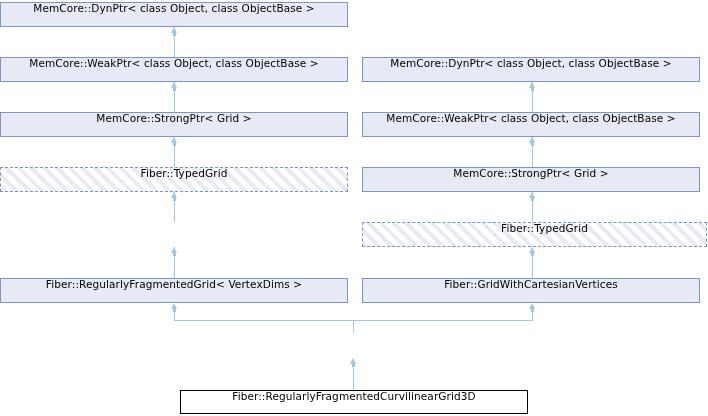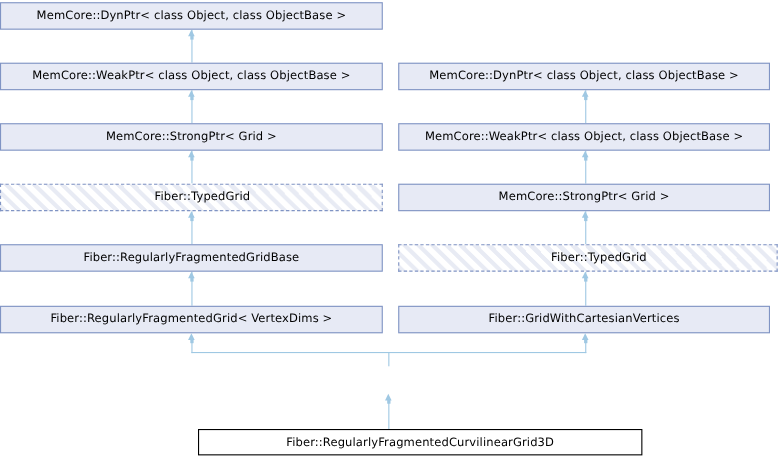--- a/index.html
+++ b/index.html
@@ -14,21 +14,21 @@
     background: #ffffff;
     overflow: hidden;
     font-family: "DejaVu Sans", "Liberation Sans", sans-serif;
   }
   .node {
     position: absolute;
     box-sizing: border-box;
     border: 1px solid #8094c4;
     background: #e7eaf5;
     display: flex;
-    align-items: center;
+    align-items: flex-start;
     justify-content: center;
     font-size: 10.5px;
     color: #000000;
     letter-spacing: 0.1px;
     white-space: nowrap;
     line-height: 1;
   }
   .node.abstract {
     border: 1px dashed #8094c4;
     background-color: #ffffff;
@@ -149,34 +149,31 @@
   </div>
 
   <div class="node abstract" style="left:0px; top:167px; width:348px; height:25px;">
     <span>Fiber::TypedGrid</span>
   </div>
 
   <div class="node" style="left:362px; top:167px; width:338px; height:25px;">
     <span>MemCore::StrongPtr&lt; Grid &gt;</span>
   </div>
 
-  <div class="node" style="left:0px; top:222px; width:348px; height:25px;">
-    <span>Fiber::RegularlyFragmentedGridBase</span>
-  </div>
 
   <div class="node abstract" style="left:362px; top:222px; width:345px; height:25px;">
     <span>Fiber::TypedGrid</span>
   </div>
 
   <div class="node" style="left:362px; top:278px; width:338px; height:25px;">
     <span>Fiber::GridWithCartesianVertices</span>
   </div>
 
   <div class="node" style="left:0px; top:278px; width:348px; height:25px;">
     <span>Fiber::RegularlyFragmentedGrid&lt; VertexDims &gt;</span>
   </div>
 
 
-  <div class="node current" style="left:180px; top:390px; width:404px; height:24px;">
+  <div class="node current" style="left:180px; top:390px; width:348px; height:24px;">
     <span>Fiber::RegularlyFragmentedCurvilinearGrid3D</span>
   </div>
 
 </div>
 
 </body></html>

